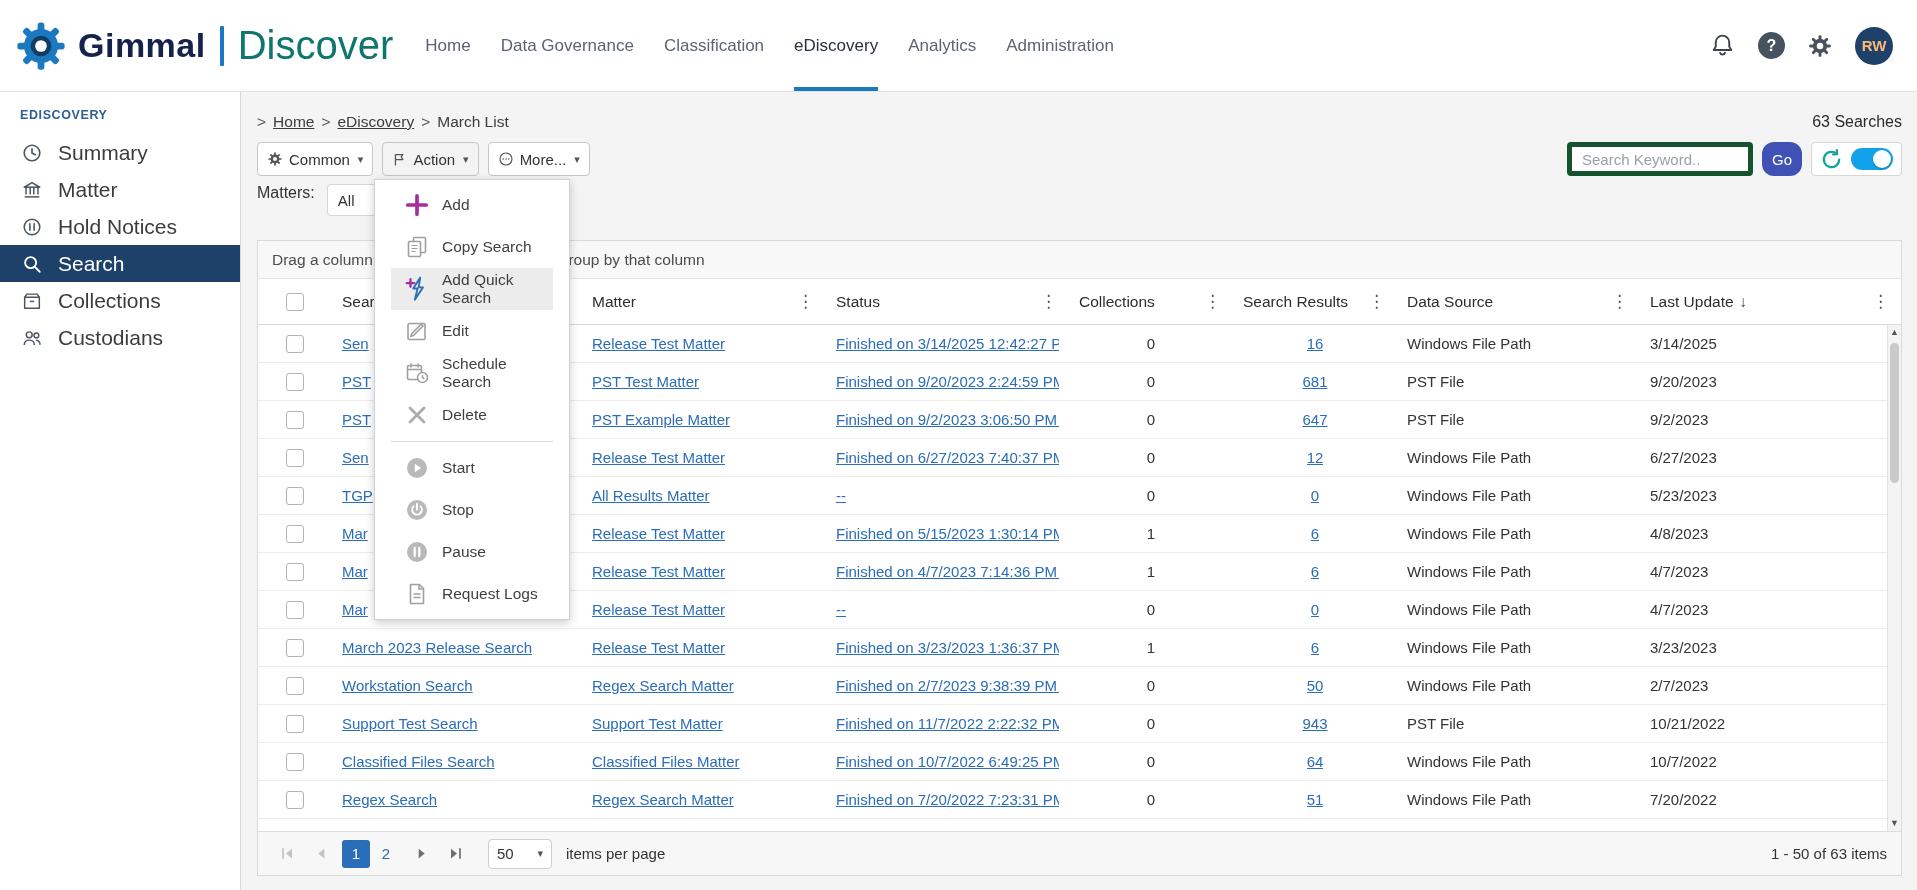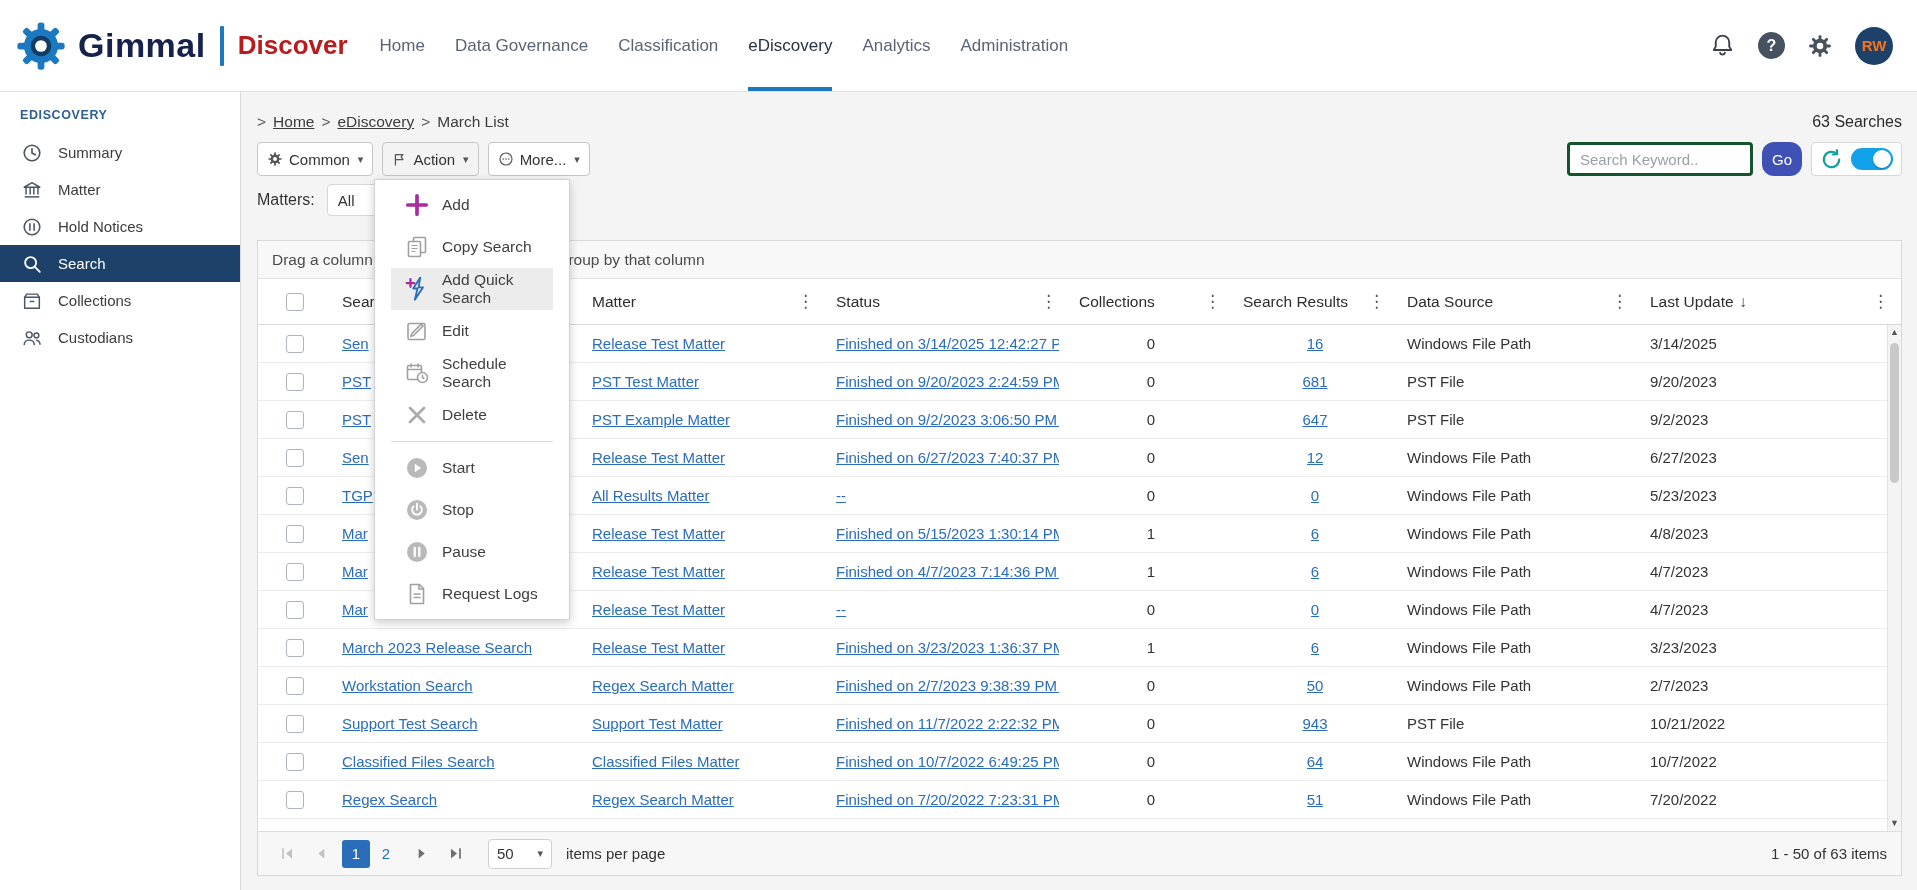--- a/index.html
+++ b/index.html
@@ -6,70 +6,70 @@
   body{width:1917px;height:890px;overflow:hidden;background:#f4f4f4;
        font-family:"Liberation Sans","DejaVu Sans",sans-serif;color:#333}
 
   
   .topbar{height:92px;background:#fff;border-bottom:1px solid #e2e2e2;
           display:flex;align-items:center;padding:0 24px 0 14px}
   .logo{display:flex;align-items:center}
   .logo-gear{display:flex;align-items:center;margin-right:10px}
   .logo-gimmal{font-size:34px;font-weight:bold;color:#14224c;letter-spacing:.5px}
   .logo-sep{width:4px;height:40px;background:#1b79c0;margin:0 14px;border-radius:1px}
-  .logo-discover{font-size:26px;color:#b91c1c;font-weight:700}
+  .logo-discover{font-size:40px;color:#0f766e;font-weight:400}
   .top-nav{display:flex;align-items:stretch;gap:30px;margin-left:32px;height:100%}
   .nav-item{font-size:17px;color:#5a6472;cursor:pointer;display:flex;align-items:center;
             border-bottom:4px solid transparent;padding-top:4px}
   .nav-item.active{color:#28333f;border-bottom-color:#1b79c0}
   .top-actions{margin-left:auto;display:flex;align-items:center;gap:22px}
   .top-icon{display:flex;align-items:center;cursor:pointer}
   .help-badge{width:27px;height:27px;border-radius:50%;background:#46525f;color:#fff;
               font-size:16px;font-weight:bold;display:flex;align-items:center;justify-content:center;cursor:pointer}
-  .avatar{width:38px;height:38px;border-radius:50%;background:#1d4168;color:#f97316;
+  .avatar{width:38px;height:38px;border-radius:50%;background:#1d4168;color:#fdba74;
           font-size:15px;font-weight:bold;display:flex;align-items:center;justify-content:center;cursor:pointer}
 
   
   .app-body{display:flex;height:798px}
   .sidebar{width:241px;background:#fff;border-right:1px solid #d9d9d9;padding-top:14px;flex:none}
   .side-section{font-size:12.5px;font-weight:bold;color:#2e5e92;letter-spacing:.6px;margin:2px 0 12px 20px}
   .side-item{height:37px;display:flex;align-items:center;gap:14px;padding-left:20px;
-             font-size:15px;color:#3c3c3c;cursor:pointer}
+             font-size:21px;color:#3c3c3c;cursor:pointer}
   .side-item.selected{background:#1d4168;color:#fff}
   .side-icon{width:24px;height:24px;display:flex;align-items:center;justify-content:center;color:#4c5560;flex:none}
   .side-item.selected .side-icon{color:#fff}
 
   
   .content{flex:1;padding:16px 15px 0 16px;position:relative;overflow:hidden;background:#f4f4f4}
   .crumb-row{display:flex;justify-content:space-between;align-items:center;height:28px}
   .breadcrumb{font-size:15.5px;color:#666;display:flex;gap:7px;align-items:center}
   .bc-sep{color:#555}
   .bc-link{color:#3c3c3c;text-decoration:underline;cursor:pointer}
   .bc-current{color:#3c3c3c}
   .count{font-size:16px;color:#2b2b2b}
 
   .toolbar-row{display:flex;align-items:center;margin-top:6px;height:34px}
   .tbtn{display:inline-flex;align-items:center;gap:6px;background:#fff;border:1px solid #c6c6c6;
         border-radius:4px;height:34px;padding:6px 9px;font-size:15px;color:#333;margin-right:9px;cursor:pointer;
         font-family:inherit}
   .tbtn.active{background:#f3f3f3}
   .caret{font-size:11px;color:#555;margin-left:2px}
   .toolbar-right{margin-left:auto;display:flex;align-items:center;gap:9px}
-  .search-input{width:186px;height:34px;border:3px solid #14532d;border-radius:4px;padding:0 10px;
+  .search-input{width:186px;height:34px;border:5px solid #14532d;border-radius:4px;padding:0 10px;
                 font-size:15px;color:#333;background:#fff;font-family:inherit}
   .search-input::placeholder{color:#9aa0a6}
   .go-btn{height:34px;min-width:40px;background:#3f51b5;color:#fff;border:none;border-radius:12px;
           font-size:15px;padding:0 10px;cursor:pointer;font-family:inherit}
   .utility{height:34px;background:#fff;border:1px solid #d6d6d6;border-radius:4px;display:flex;
            align-items:center;gap:8px;padding:0 8px}
   .toggle{width:42px;height:22px;background:#12a2ea;border-radius:11px;position:relative;cursor:pointer;flex:none}
   .toggle .knob{position:absolute;right:2px;top:2px;width:18px;height:18px;border-radius:50%;background:#fff;
                 box-shadow:0 1px 2px rgba(0,0,0,.25)}
 
-  .matters-row{display:flex;align-items:center;margin-top:8px;height:32px;gap:12px}
+  .matters-row{display:flex;margin-top:8px;height:32px;gap:12px}
   .matters-label{font-size:16px;color:#333}
   .matters-select{width:150px;height:32px;background:#fff;border:1px solid #d6d6d6;border-radius:4px;
                   display:flex;align-items:center;justify-content:space-between;padding:0 10px;
                   font-size:15px;color:#333;cursor:pointer}
 
   
   .grid{margin-top:24px;background:#fff;border:1px solid #d9d9d9}
   .dragbar{height:38px;display:flex;align-items:center;padding-left:14px;font-size:15.5px;color:#4c4c4c;
            background:#f8f8f8;border-bottom:1px solid #e3e3e3}
   .grid-header{display:flex;height:46px;border-bottom:1px solid #d9d9d9;background:#fff}

